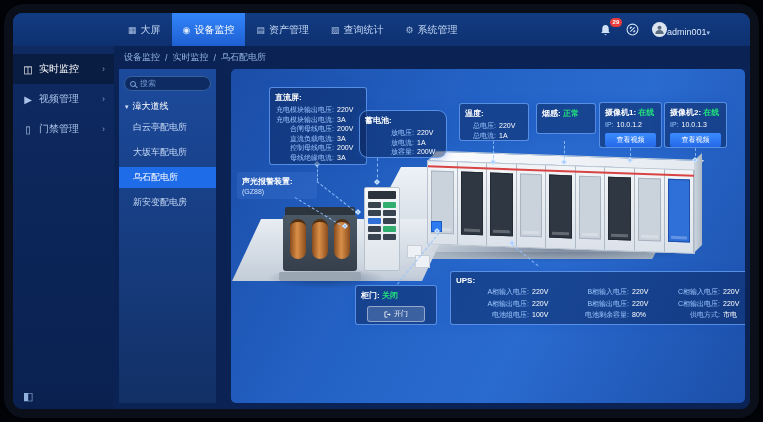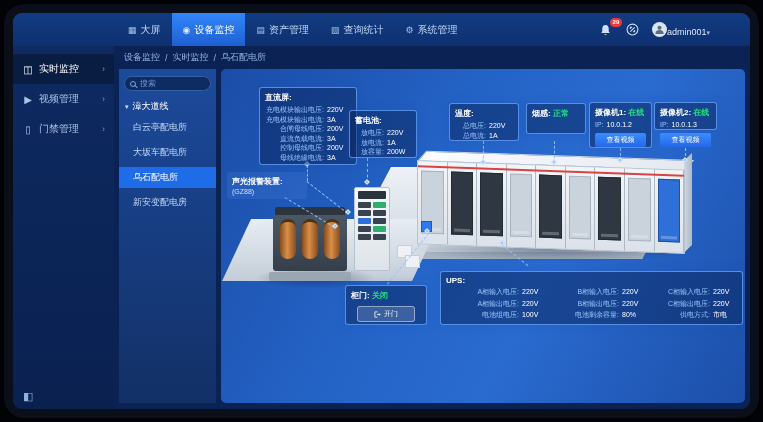--- a/index.html
+++ b/index.html
@@ -36,21 +36,21 @@
     color:#a9c2e8; font-size:10px; cursor:pointer; }
   .s-item.active { background:#091c42; color:#ffffff; }
   .s-item .g { font-size:10px; width:12px; text-align:center; }
   .s-item .chev { margin-left:auto; color:#7d9cc9; font-size:9px; }
   .s-collapse { margin-top:auto; padding:6px 10px; color:#8fb0dd; font-size:11px; cursor:pointer; }
 
   .right-col { flex:1; display:flex; flex-direction:column; background:#0a2254; }
   .breadcrumb { height:23px; display:flex; align-items:center; gap:5px; padding:0 10px;
     font-size:9px; color:#93b4e4; }
   .crumb { cursor:pointer; }
-  .content { flex:1; display:flex; padding:0 5px 6px 5px; gap:5px; }
+  .content { flex:1; display:flex; padding:0 5px 6px 5px; gap:15px; }
 
   
   .tree { width:97px; background:linear-gradient(180deg,#1c4a9c,#123066); padding:7px 5px; }
   .search { height:15px; border-radius:8px; background:#0e2c63; border:1px solid #35619f;
     display:flex; align-items:center; padding:0 5px; gap:4px; }
   .mag { width:6px; height:6px; border:1px solid #7ba0d8; border-radius:50%; position:relative; flex:none; }
   .mag::after { content:''; position:absolute; width:4px; height:1px; background:#7ba0d8;
     right:-3px; bottom:-1px; transform:rotate(45deg); }
   .search input { background:transparent; border:none; outline:none; width:100%;
     font-size:8px; color:#cfe0f8; font-family:"Liberation Sans", sans-serif; }
@@ -129,25 +129,25 @@
   .co-row .lbl { flex:1; text-align:right; color:#9cc6ff; }
   .co-row .val { width:24px; text-align:left; color:#fff; margin-left:3px; }
   .green { color:#23e07d; }
   .btn-blue { margin-top:3px; background:linear-gradient(180deg,#3b8bff,#2468e8); color:#fff;
     font-size:7px; text-align:center; border-radius:2px; padding:2px 0; cursor:pointer; }
   .btn-ghost { margin:5px auto 0; width:58px; display:flex; align-items:center; justify-content:center;
     gap:3px; background:rgba(255,255,255,0.16); border:1px solid rgba(255,255,255,0.45);
     border-radius:3px; color:#fff; font-size:7px; padding:2px 0; cursor:pointer; }
 
   #p-dc   { left:38px;  top:18px;  width:98px;  height:78px; }
-  #p-bat  { left:128px; top:41px;  width:68px;  height:48px; }
+  #p-bat  { left:128px; top:41px;  width:88px;  height:48px;border-radius:9px; }
   #p-temp { left:228px; top:34px;  width:70px;  height:38px; }
   #p-smoke{ left:305px; top:34px;  width:60px;  height:31px; }
   #p-cam1 { left:368px; top:33px;  width:63px;  height:46px; }
-  #p-cam2 { left:433px; top:33px;  width:63px;  height:28px; }
+  #p-cam2 { left:433px; top:33px;  width:63px;  height:46px; }
   #p-alarm{ left:6px;   top:103px; width:80px;  background:rgba(62,120,214,0.30); border:none; box-shadow:none; }
   #p-alarm .l1 { font-size:8px; color:#fff; font-weight:bold; }
   #p-alarm .l2 { font-size:7px; color:#cfe0f8; margin-top:1px; }
   #p-door { left:124px; top:216px; width:82px;  height:40px; }
   #p-ups  { left:219px; top:202px; width:303px; height:54px; }
   .ups-grid { display:grid; grid-template-columns:100px 100px 1fr; row-gap:2px; }
 </style>
 </head>
 <body>
 

